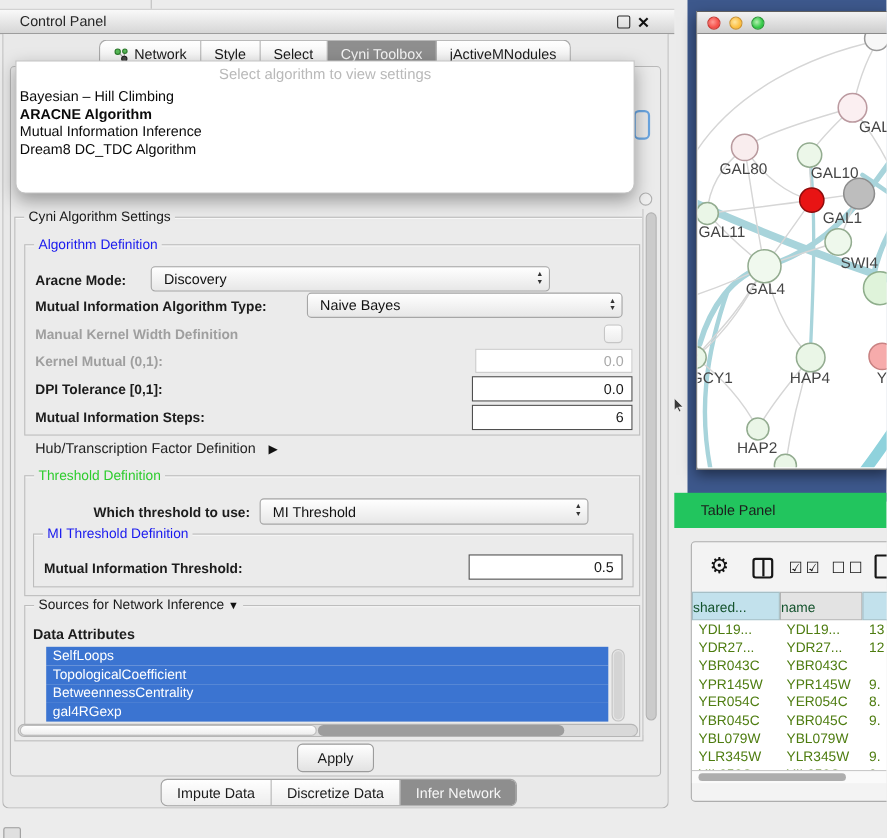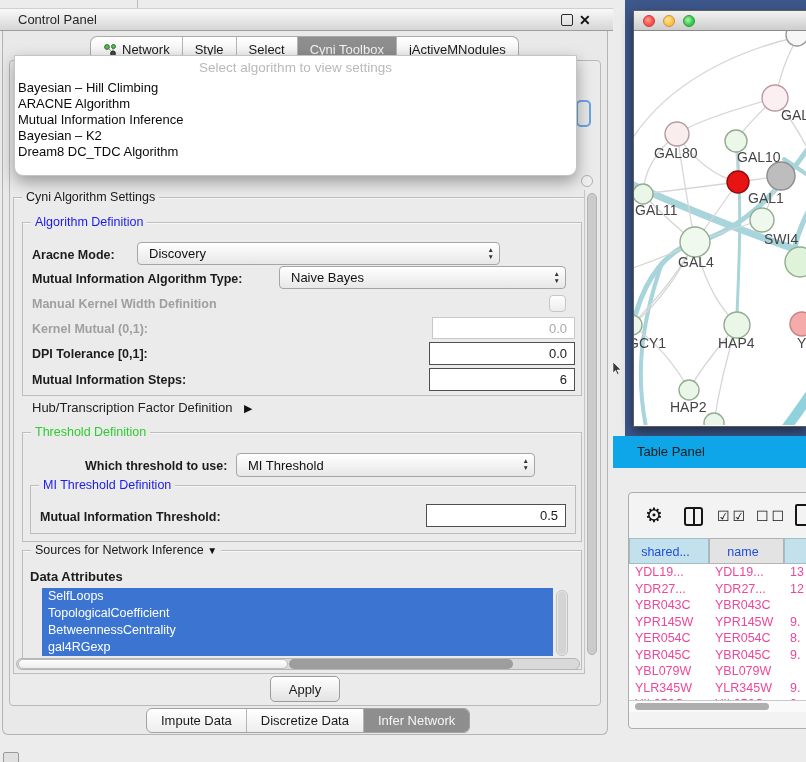--- a/index.html
+++ b/index.html
@@ -80,56 +80,56 @@
   .cp-vscroll .thumb{position:absolute;left:2px;top:3px;width:10px;height:462px;background:#cbcbcb;border:1px solid #b3b3b3;border-radius:6px;box-sizing:border-box}
 
   .apply-btn{left:270px;top:676px;width:68px;height:24px;border:1px solid #9c9c9c;border-radius:5px;
     background:linear-gradient(#ffffff,#e2e2e2);display:flex;align-items:center;justify-content:center;font-size:13px}
 
   
   .dd-overlay{left:14px;top:55px;width:563px;height:121px;background:#fff;border:1px solid #c4c4c4;
     border-radius:0 0 9px 9px;box-shadow:0 6px 16px rgba(0,0,0,.35);box-sizing:border-box;z-index:40}
   .dd-prompt{height:24px;line-height:24px;text-align:center;color:#b9b9b9;font-size:13.5px}
   .dd-item{height:16.1px;line-height:16.1px;padding-left:3px;font-size:13px;color:#0a0a0a;white-space:nowrap}
-  .dd-item.b{font-weight:normal}
+  .dd-item.b{font-weight:bold}
 
   
   .behind-combo{left:576px;top:100px;width:15px;height:27px;border:2px solid #6aa5e0;border-radius:5px;background:#e8e8e8;box-sizing:border-box;z-index:10}
   .behind-dot{left:581px;top:175px;width:10px;height:10px;border:1px solid #b0b0b0;border-radius:50%;background:#f0f0f0;z-index:10}
 
   
   .desktop{left:625px;top:0;width:181px;height:456px;background:#3d588c}
   .net-window{left:633px;top:10px;width:173px;height:415px;border:1px solid #5f5f5f;box-sizing:content-box;
     box-shadow:0 5px 12px rgba(0,0,0,.5);background:#fff}
   .net-titlebar{position:absolute;left:0;top:0;width:100%;height:20px;
     background:linear-gradient(#f2f2f2,#cdcdcd);border-bottom:1px solid #8a8a8a;box-sizing:border-box}
   .light{position:absolute;top:4px;width:12px;height:12px;border-radius:50%;box-sizing:border-box}
   .light.red{left:9px;background:radial-gradient(circle at 4px 4px,#ff9a93,#f5504a 60%);border:1px solid #c93a34}
   .light.yellow{left:29px;background:radial-gradient(circle at 4px 4px,#ffe6a0,#fdbf40 60%);border:1px solid #cd9430}
   .light.green{left:49px;background:radial-gradient(circle at 4px 4px,#b4f0b0,#35c948 60%);border:1px solid #2a9a38}
   .net-canvas{position:absolute;left:0;top:20px;width:173px;height:394px;background:#fff;overflow:hidden}
 
   
-  .tp-bar{left:613px;top:436px;width:193px;height:32px;background:#0ea5e9}
+  .tp-bar{left:613px;top:448px;width:193px;height:32px;background:#22c55e}
   .tp-title{position:absolute;left:24px;top:8px;font-size:13px;color:#1c1c1c}
   .tp-window{left:628px;top:492px;width:184px;height:237px;background:#f3f3f3;border:1px solid #adadad;border-radius:4px;box-sizing:border-box}
   .tp-gear{left:645px;top:504px;font-size:20px;color:#111;line-height:22px}
   .tp-split{left:684px;top:507px;width:19px;height:19px;border:2px solid #161616;border-radius:3px;box-sizing:border-box}
   .tp-split .vline{position:absolute;left:6.5px;top:0;width:2px;height:15px;background:#161616}
   .tp-checks{left:717px;top:508px;font-size:14px;color:#111;letter-spacing:3px}
   .tp-unchecks{left:756px;top:508px;font-size:14px;color:#111;letter-spacing:3px}
   .tp-page{left:795px;top:504px;width:15px;height:22px;border:2px solid #161616;border-radius:2px;box-sizing:border-box;background:#f3f3f3}
 
-  .th-cell{position:absolute;top:538px;height:26px;line-height:26px;font-size:12.5px;color:#1d4ed8;
-    text-align:center;padding-right:7px;box-sizing:border-box;border:1px solid #a4bcc3}
+  .th-cell{position:absolute;top:538px;height:26px;line-height:26px;font-size:12.5px;color:#14532d;
+    text-align:left;padding-right:7px;box-sizing:border-box;border:1px solid #a4bcc3}
   .th-blue{background:#c2e1ec}
   .th-gray{background:#e3e3e3;border-color:#b3b3b3}
   .tbody{left:629px;top:564px;width:200px;height:136px;background:#fff;overflow:hidden}
   .trow{display:flex;height:16.5px;align-items:center}
-  .tcell{font-size:12.5px;color:#ec4899;padding-left:6px;box-sizing:border-box;white-space:nowrap;overflow:hidden}
+  .tcell{font-size:12.5px;color:#4d7c0f;padding-left:6px;box-sizing:border-box;white-space:nowrap;overflow:hidden}
   .c1{width:80px}.c2{width:75px}.c3{width:45px}
   .tp-hscroll{left:629px;top:700px;width:177px;height:11px;background:#fafafa;border-top:1px solid #c9c9c9}
   .tp-hscroll .thumb{position:absolute;left:6px;top:2px;width:134px;height:7px;background:#aeaeae;border-radius:4px}
 
   .chip{left:3px;top:752px;width:14px;height:10px;border:1px solid #9a9a9a;border-radius:2px;background:#e0e0e0}
   .cursor{left:612px;top:362px;width:10px;height:13px}
 </style>
 </head>
 <body>
 
@@ -283,21 +283,20 @@
   <div class="btab sel">
     <span>Infer Network</span>
   </div>
 </div>
 
 <div class="abs dd-overlay">
   <div class="dd-prompt">Select algorithm to view settings</div>
   <div class="dd-item">Bayesian – Hill Climbing</div>
   <div class="dd-item b">ARACNE Algorithm</div>
   <div class="dd-item">Mutual Information Inference</div>
-  <div class="dd-item">Bayesian – K2</div>
   <div class="dd-item">Dream8 DC_TDC Algorithm</div>
 </div>
 
 <div class="abs desktop"></div>
 
 <div class="abs net-window">
   <div class="net-titlebar">
     <div class="light red"></div>
     <div class="light yellow"></div>
     <div class="light green"></div>

